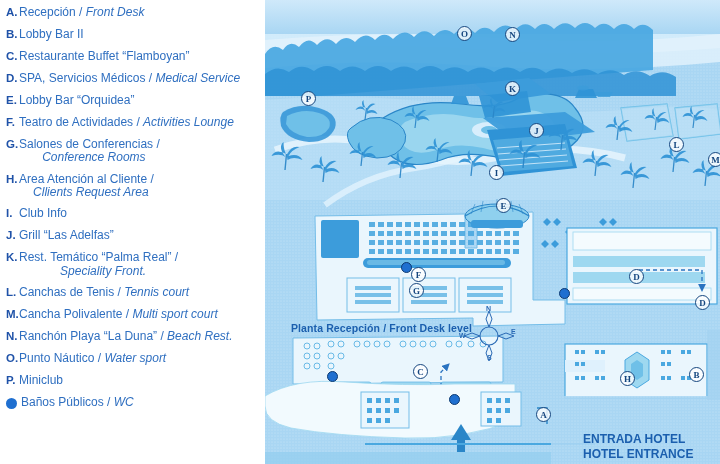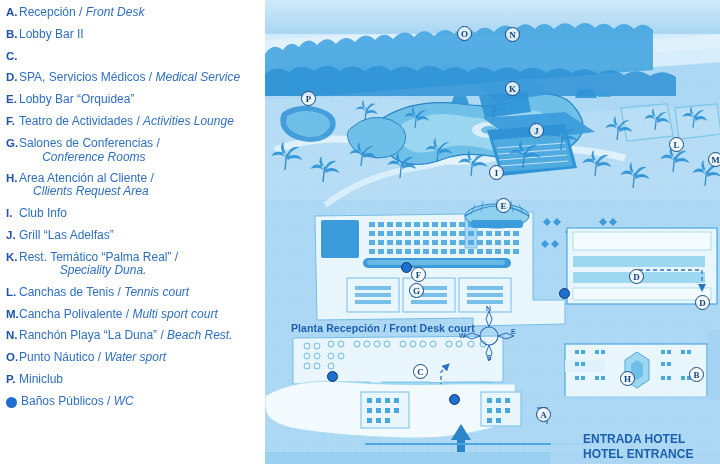--- a/index.html
+++ b/index.html
@@ -68,20 +68,21 @@
       <div class="legend-item">
         <span class="lg-letter">A.</span>
         <span class="lg-text"><span>Recepción</span> / <span class="en">Front Desk</span></span>
       </div>
       <div class="legend-item">
         <span class="lg-letter">B.</span>
         <span class="lg-text"><span>Lobby Bar II</span></span>
       </div>
       <div class="legend-item">
         <span class="lg-letter">C.</span>
+        <span class="lg-text"><span>Restaurante Buffet “Flamboyan”</span></span>
       </div>
       <div class="legend-item">
         <span class="lg-letter">D.</span>
         <span class="lg-text"><span>SPA, Servicios Médicos</span> / <span class="en">Medical Service</span></span>
       </div>
       <div class="legend-item">
         <span class="lg-letter">E.</span>
         <span class="lg-text"><span>Lobby Bar “Orquidea”</span></span>
       </div>
       <div class="legend-item">
@@ -99,21 +100,21 @@
       <div class="legend-item">
         <span class="lg-letter">I.</span>
         <span class="lg-text"><span>Club Info</span></span>
       </div>
       <div class="legend-item">
         <span class="lg-letter">J.</span>
         <span class="lg-text"><span>Grill “Las Adelfas”</span></span>
       </div>
       <div class="legend-item two-line">
         <span class="lg-letter">K.</span>
-        <span class="lg-text"><span>Rest. Temático “Palma Real” /</span><span class="l2">Speciality Duna.</span></span>
+        <span class="lg-text"><span>Rest. Temático “Palma Real” /</span><span class="l2">Speciality Front.</span></span>
       </div>
       <div class="legend-item">
         <span class="lg-letter">L.</span>
         <span class="lg-text"><span>Canchas de Tenis</span> / <span class="en">Tennis court</span></span>
       </div>
       <div class="legend-item">
         <span class="lg-letter">M.</span>
         <span class="lg-text"><span>Cancha Polivalente</span> / <span class="en">Multi sport court</span></span>
       </div>
       <div class="legend-item">
@@ -619,21 +620,21 @@
         <path d="M37,28 L45,25 L53,28 L45,31 Z" fill="none" stroke="#2a6ab5" stroke-width="1"></path>
         <path d="M28,37 L31,45 L28,53 L25,45 Z" fill="none" stroke="#2a6ab5" stroke-width="1"></path>
         <path d="M19,28 L11,25 L3,28 L11,31 Z" fill="none" stroke="#2a6ab5" stroke-width="1"></path>
       </svg>
       <span class="compass" style="left:25px;top:-3px;">N</span>
       <span class="compass" style="left:50px;top:20px;">E</span>
       <span class="compass" style="left:26px;top:46px;">S</span>
       <span class="compass" style="left:-2px;top:24px;">W</span>
     </div>
 
-    <div class="maplabel" style="left:26px;top:322px;">Planta Recepción / Front Desk court</div>
+    <div class="maplabel" style="left:26px;top:322px;">Planta Recepción / Front Desk level</div>
 
     <div class="entrancelabel" style="left:318px;top:432px;">
       <div>ENTRADA HOTEL</div>
       <div>HOTEL ENTRANCE</div>
     </div>
 
     <div id="markers">
         <div class="mk" style="left: 192px; top: 26px;">O</div>
         <div class="mk" style="left: 240px; top: 27px;">N</div>
         <div class="mk" style="left: 36px; top: 91px;">P</div>

